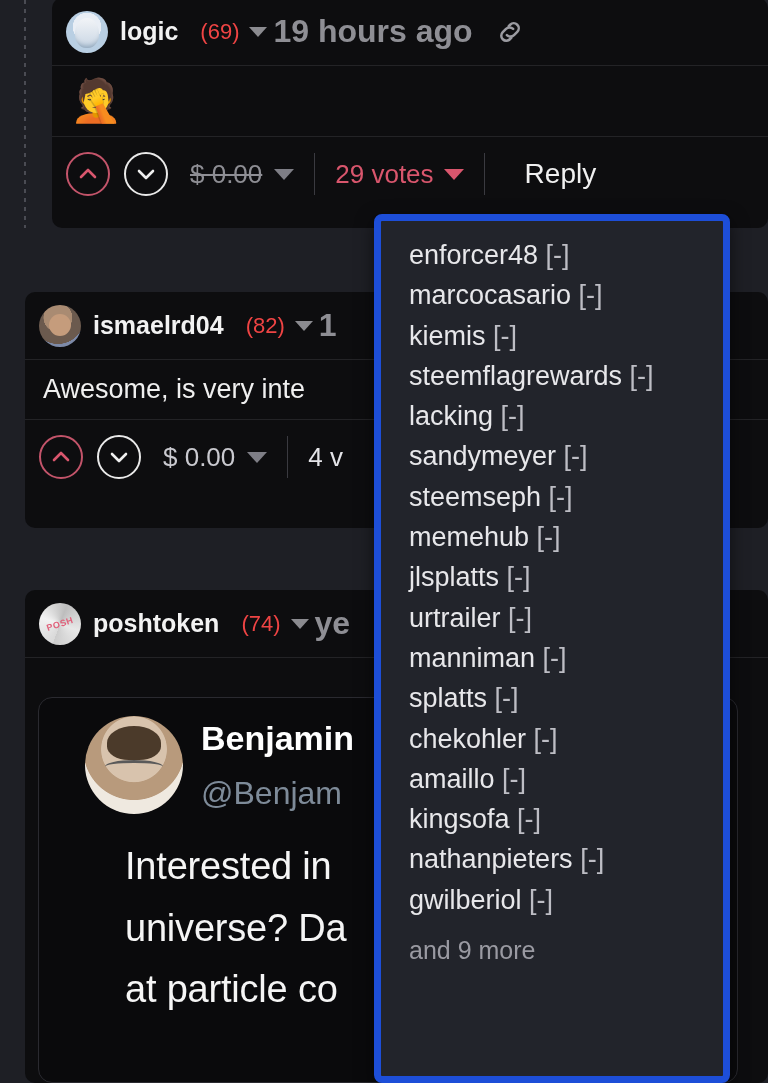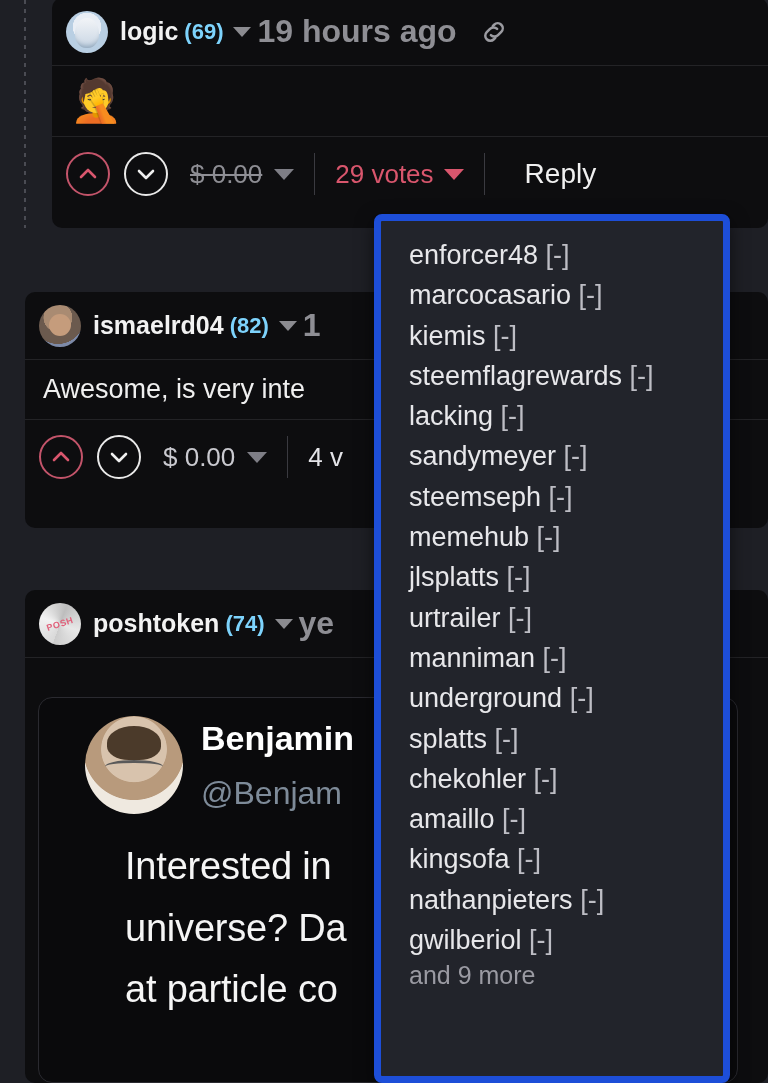--- a/index.html
+++ b/index.html
@@ -51,21 +51,21 @@
   .av-posh {
     background:conic-gradient(from 200deg,#d9d9d9,#f2f2f2,#bdbdbd,#e8e8e8,#cccccc);
   }
   .av-posh::after{
     content:"POSH"; position:absolute; inset:0;
     display:flex; align-items:center; justify-content:center;
     font-size:9px; font-weight:bold; color:#e0607a; letter-spacing:.5px;
     transform:rotate(-18deg);
   }
   .uname { font-size:25px; font-weight:bold; color:#f2f2f2; }
-  .rep   { font-size:22px; color:#7dd3fc; margin-left:6px;font-weight:bold; }
+  .rep   { font-size:22px; color:#ef4444; margin-left:22px; }
   .caret {
     width:0; height:0; margin-left:10px;
     border-left:9px solid transparent; border-right:9px solid transparent;
     border-top:10px solid #8b8b90;
   }
   .ago { font-size:32px; color:#8e8e94; margin-left:6px;font-weight:bold; }
   .link-icon { margin-left:22px; display:inline-flex; }
 
   .c-body {
     padding:14px 18px;
@@ -136,21 +136,21 @@
     border:7px solid #1d4ed8;
     border-radius:8px;
     padding:14px 0 0 28px;
     overflow:hidden;
     box-shadow:0 6px 18px rgba(0,0,0,.55);
   }
   .voter {
     font-size:27px; line-height:40.3px; color:#e7e7ea; white-space:nowrap;
   }
   .voter .rank { color:#bdbdc4; }
-  .more { font-size:25px; color:#9a9aa2; margin-top:1px; }
+  .more { font-size:25px; color:#9a9aa2; margin-top:16px; }
 </style>
 </head>
 <body>
 
 <div id="root">
 
   <div class="thread-line"></div>
 
   <div class="comment" style="left:52px; top:-2px; width:716px; height:230px;">
     <div class="c-head">
@@ -282,24 +282,20 @@
       </div>
       <div class="voter">
         <span>urtrailer</span>
         <span class="rank">[-]</span>
       </div>
       <div class="voter">
         <span>manniman</span>
         <span class="rank">[-]</span>
       </div>
       <div class="voter">
-        <span>underground</span>
-        <span class="rank">[-]</span>
-      </div>
-      <div class="voter">
         <span>splatts</span>
         <span class="rank">[-]</span>
       </div>
       <div class="voter">
         <span>chekohler</span>
         <span class="rank">[-]</span>
       </div>
       <div class="voter">
         <span>amaillo</span>
         <span class="rank">[-]</span>

